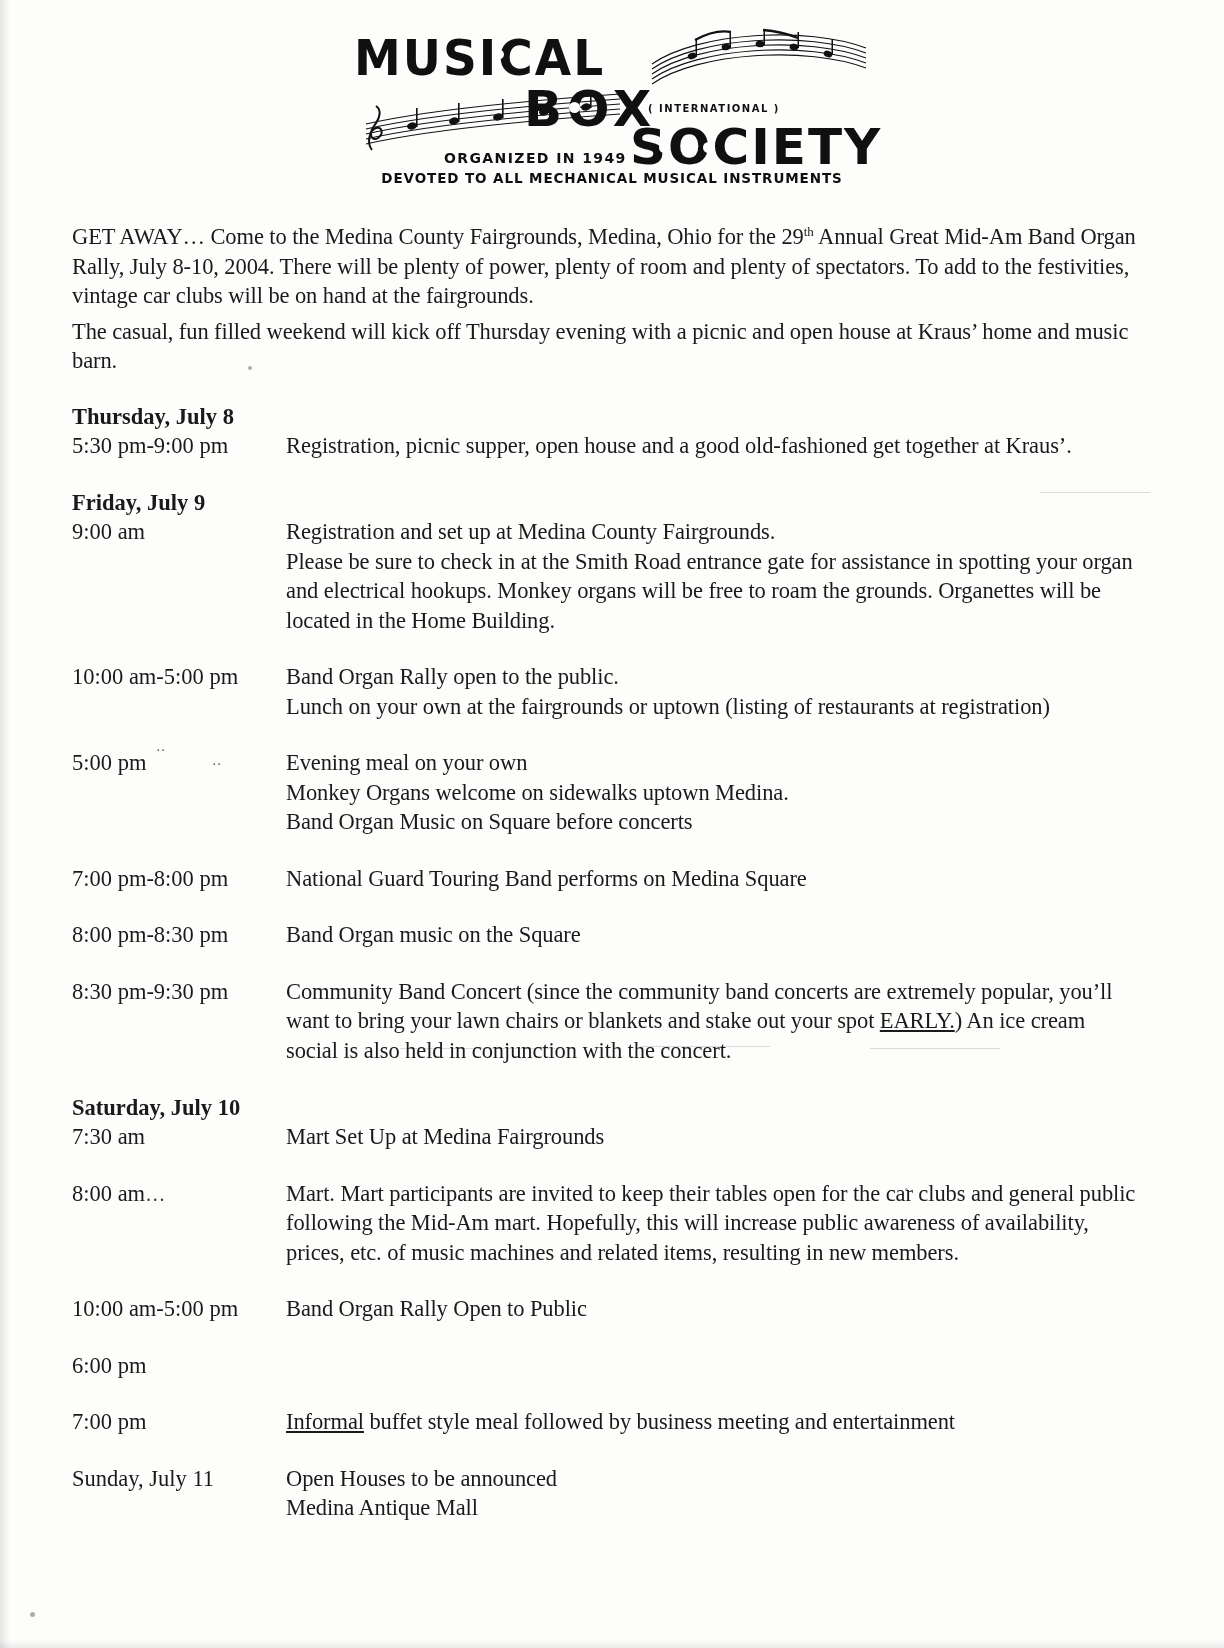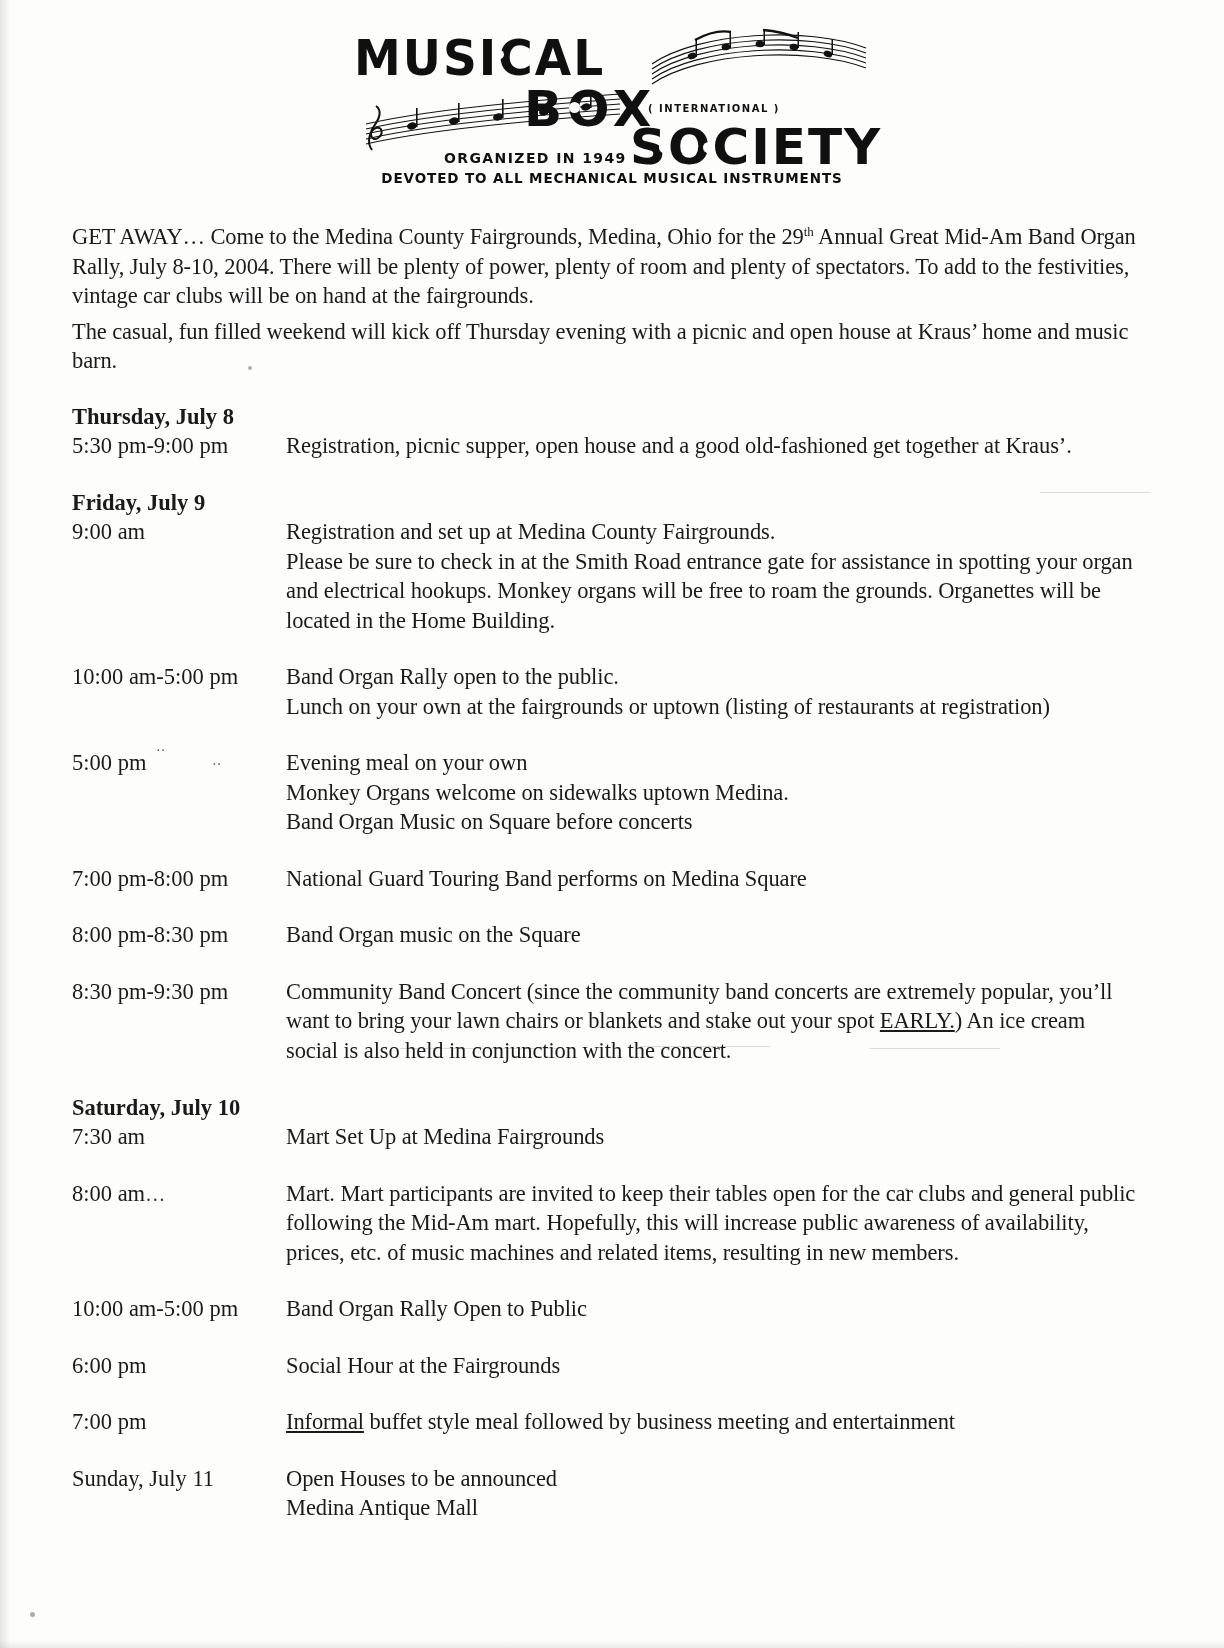--- a/index.html
+++ b/index.html
@@ -352,21 +352,20 @@
         <div class="desc">Mart.  Mart participants are invited to keep their tables open for the car clubs and general public following the Mid-Am mart.  Hopefully, this will increase public awareness of availability, prices, etc. of music machines and related items, resulting in new members.</div>
       </div>
 
       <div class="row gap">
         <div class="time">10:00 am-5:00 pm</div>
         <div class="desc">Band Organ Rally Open to Public</div>
       </div>
 
       <div class="row gap">
         <div class="time">6:00 pm</div>
-        <div class="desc">Social Hour at the Fairgrounds</div>
       </div>
 
       <div class="row gap">
         <div class="time">7:00 pm</div>
         <div class="desc"><u class="uline">Informal</u><span> buffet style meal followed by business meeting and entertainment</span></div>
       </div>
 
       <div class="row gap">
         <div class="time">Sunday, July 11</div>
         <div class="desc">

